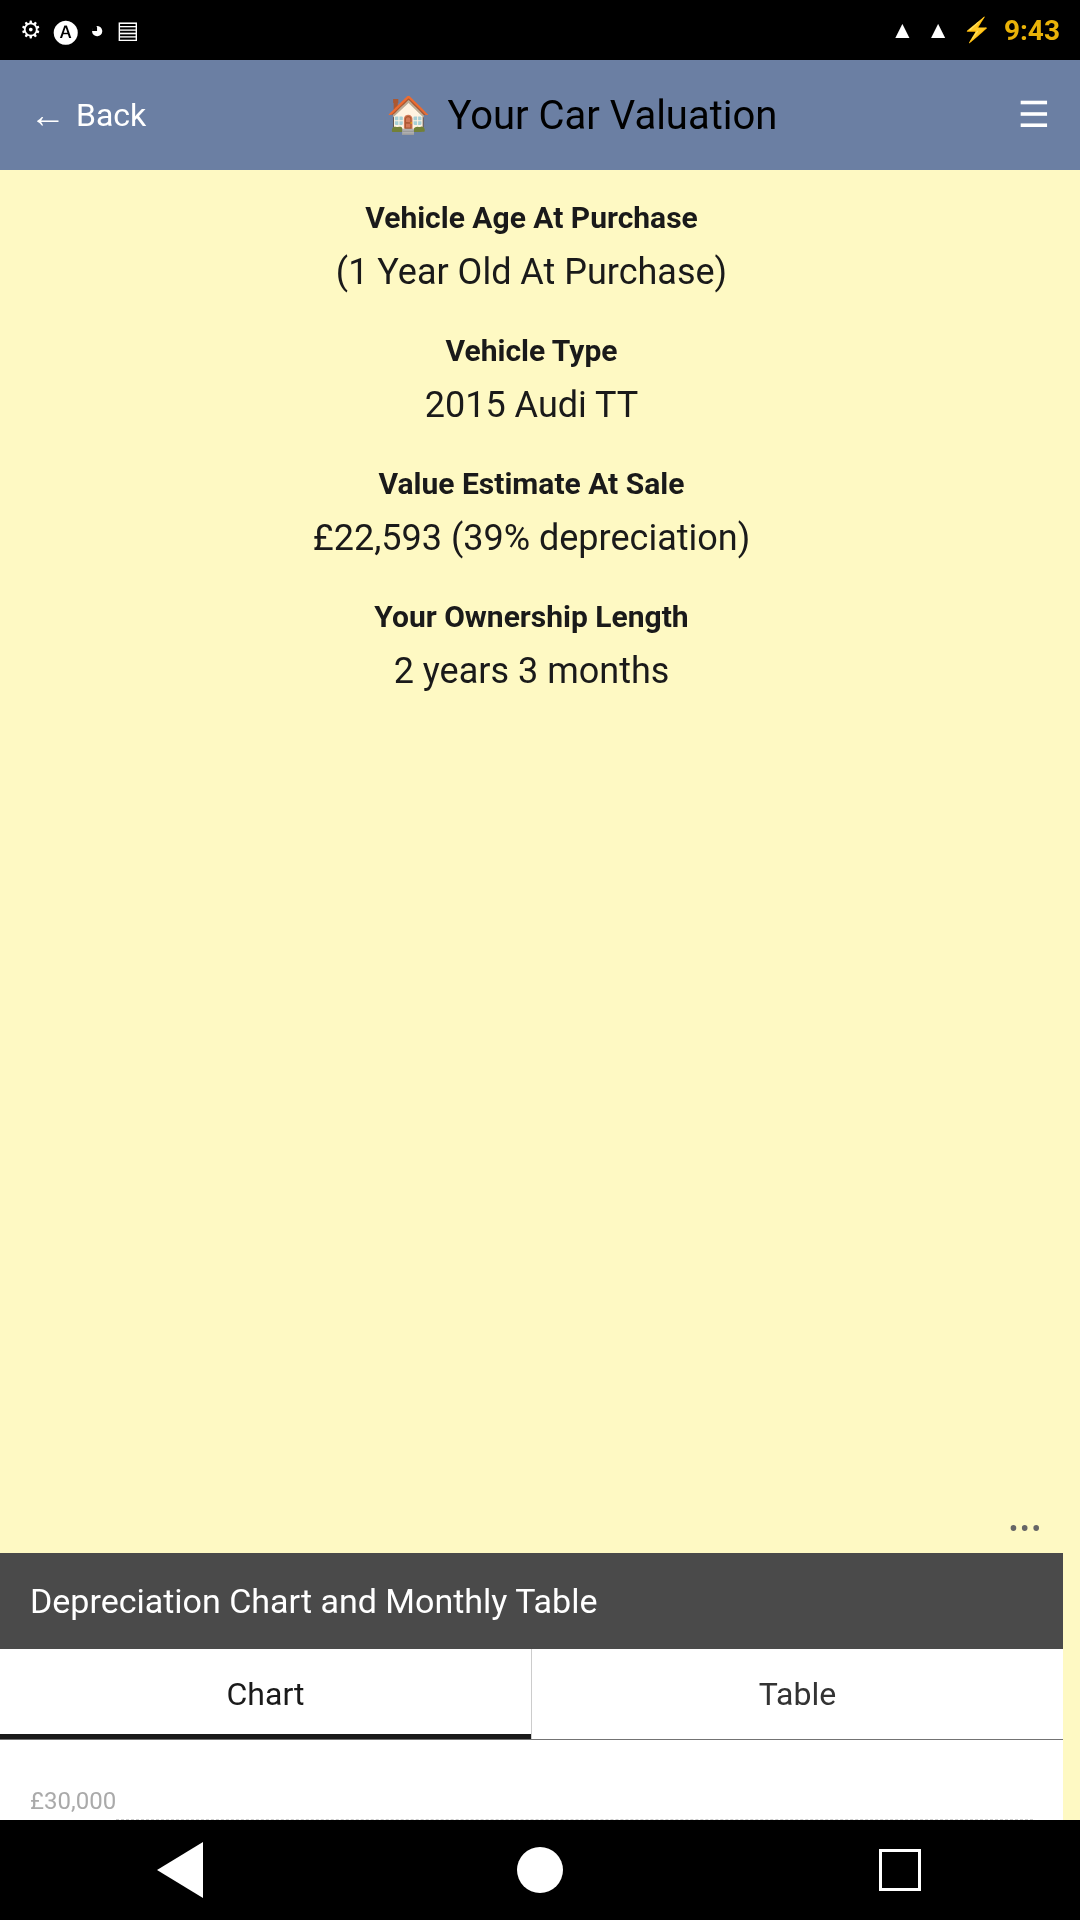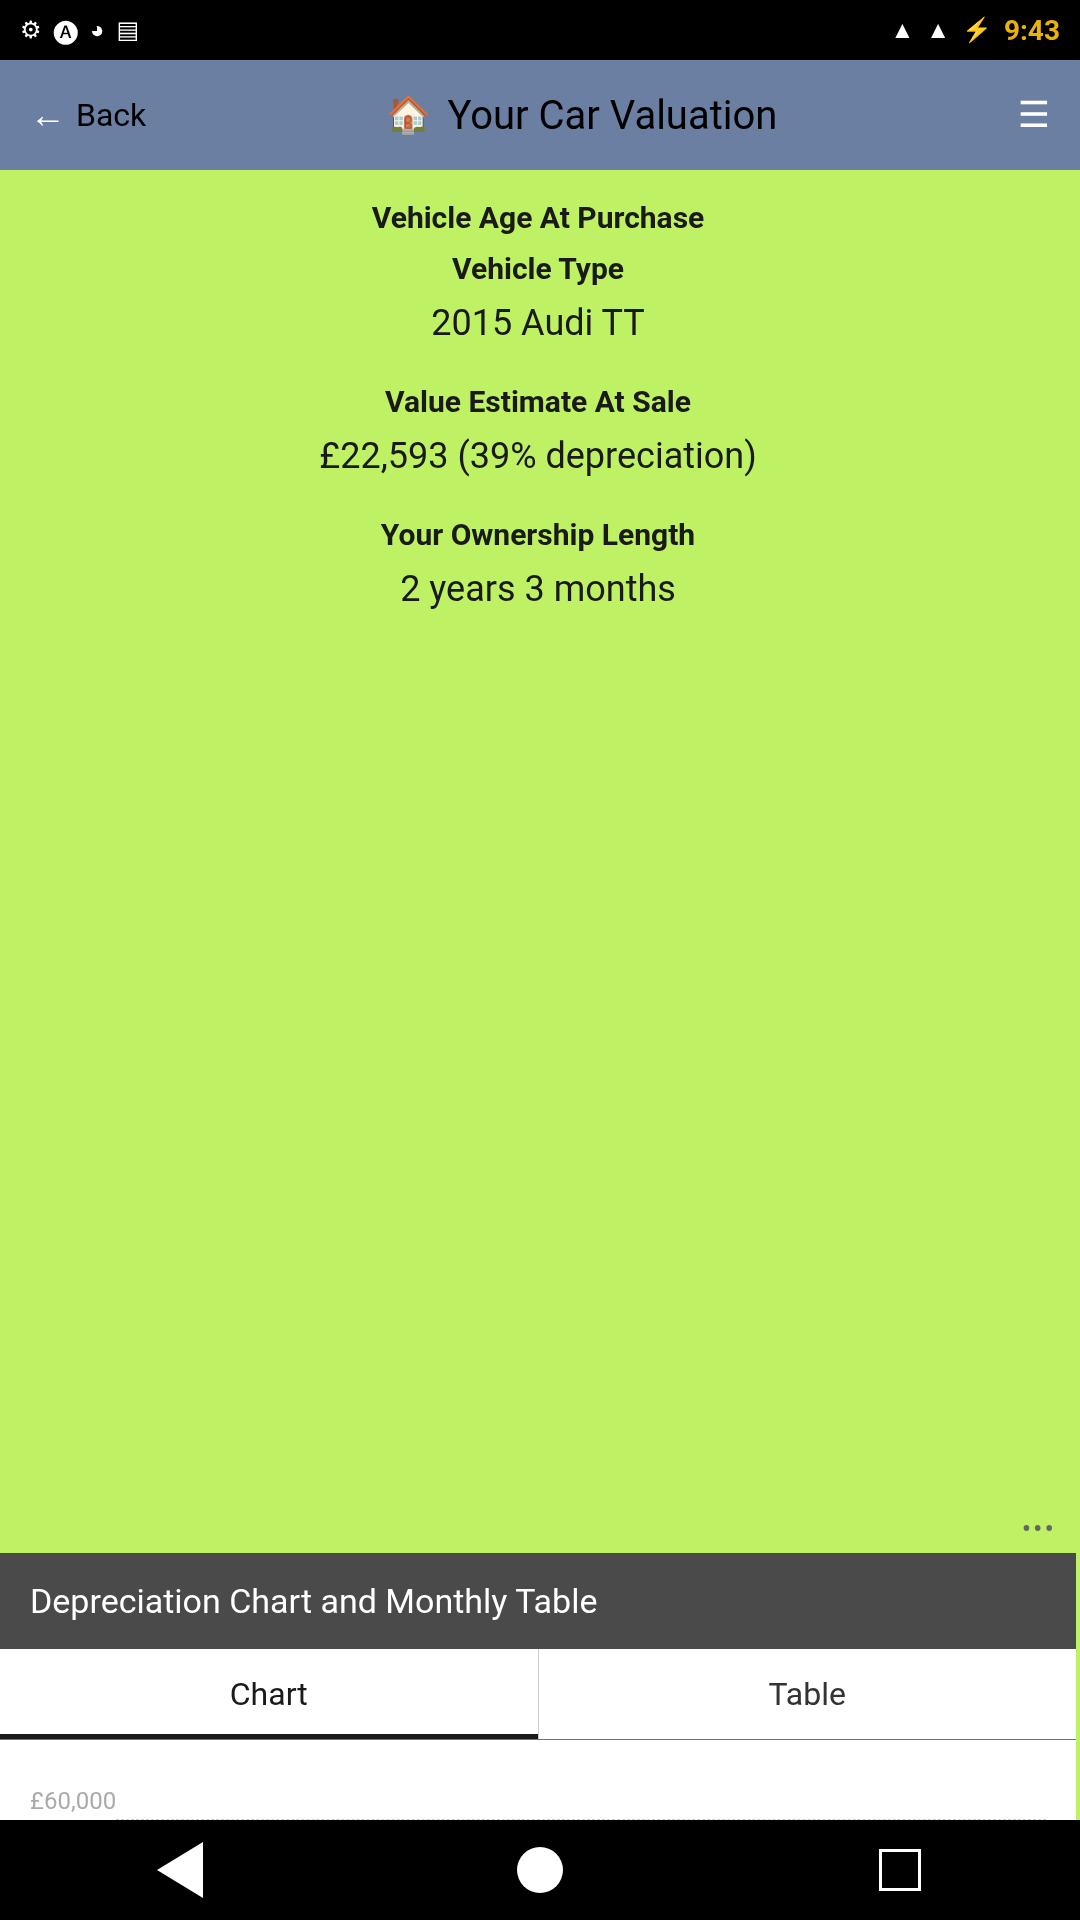--- a/index.html
+++ b/index.html
@@ -74,21 +74,21 @@
       cursor: pointer;
     }
 
     .toolbar-back-arrow {
       font-size: 36px;
       color: #ffffff;
     }
 
     .toolbar-back-label {
       font-size: 32px;
-      color: #000000;
+      color: #ffffff;
     }
 
     .toolbar-center {
       display: flex;
       align-items: center;
       gap: 16px;
     }
 
     .toolbar-home-icon {
       font-size: 36px;
@@ -103,25 +103,25 @@
 
     .toolbar-menu-icon {
       font-size: 36px;
       color: #ffffff;
       cursor: pointer;
     }
 
     
     .main-content {
       flex: 1;
-      background: #bef264;
+      background: #fef9c3;
       display: flex;
       flex-direction: column;
       align-items: center;
-      padding: 30px 4px 0 0;
+      padding: 30px 17px 0 0;
       overflow: hidden;
     }
 
     .info-section {
       width: 100%;
       display: flex;
       flex-direction: column;
       align-items: center;
       padding: 0 40px;
     }
@@ -304,20 +304,21 @@
     <span class="toolbar-home-icon">🏠</span>
     <span class="toolbar-title">Your Car Valuation</span>
   </div>
   <span class="toolbar-menu-icon">☰</span>
 </div>
 
 <div class="main-content">
   <div class="info-section">
 
     <div class="info-label">Vehicle Age At Purchase</div>
+    <div class="info-value">(1 Year Old At Purchase)</div>
 
     <div class="info-label">Vehicle Type</div>
     <div class="info-value">2015 Audi TT</div>
 
     <div class="info-label">Value Estimate At Sale</div>
     <div class="info-value">£22,593 (39% depreciation)</div>
 
     <div class="info-label">Your Ownership Length</div>
     <div class="info-value">2 years 3 months</div>
 
@@ -338,21 +339,21 @@
       <div class="tab active">
         <span>Chart</span>
       </div>
       <div class="tab-divider"></div>
       <div class="tab">
         <span>Table</span>
       </div>
     </div>
 
     <div class="chart-area">
-      <span class="chart-y-label">£60,000</span>
+      <span class="chart-y-label">£30,000</span>
       <div class="chart-line-area"></div>
     </div>
 
   </div>
 </div>
 
 <div class="nav-bar">
   <div class="nav-button">
     <div class="nav-back-triangle"></div>
   </div>

